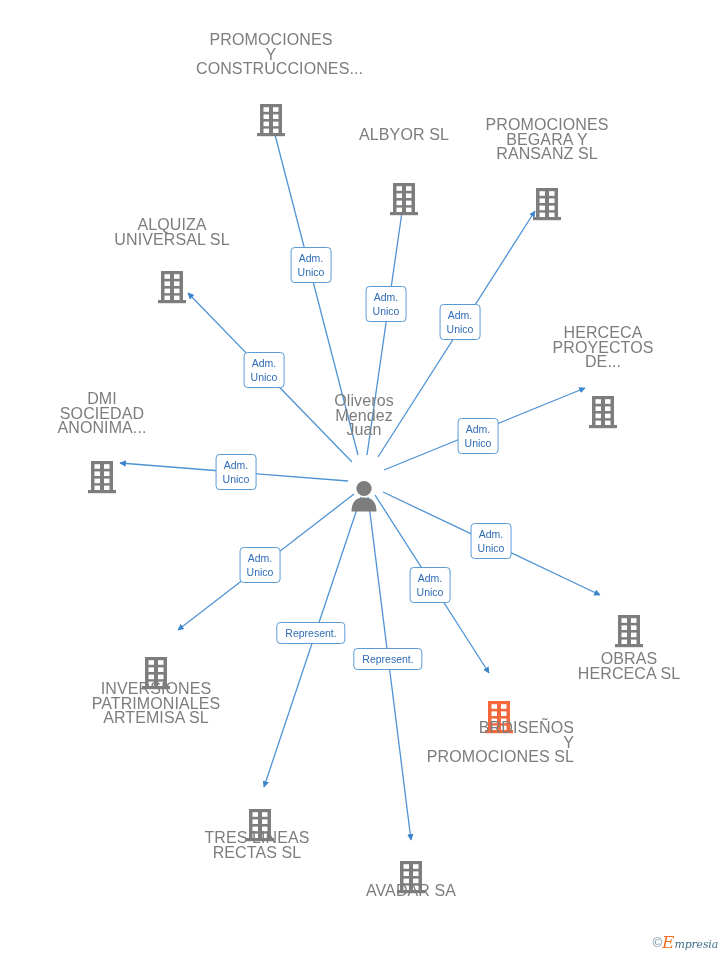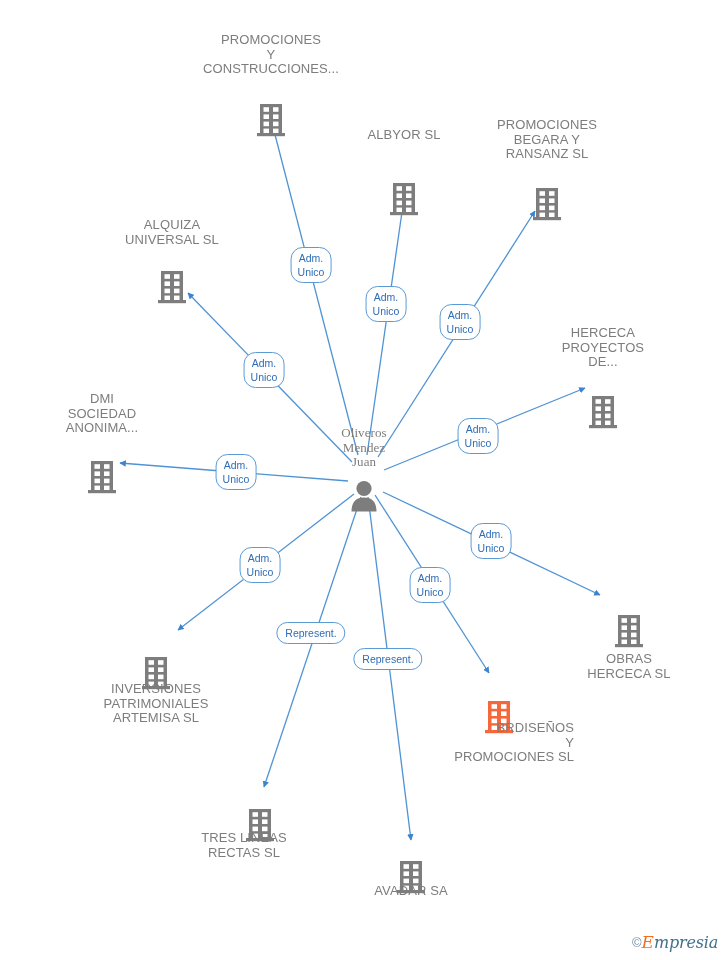--- a/index.html
+++ b/index.html
@@ -26,35 +26,35 @@
     height: 960px;
     pointer-events: none;
   }
   .node {
     position: absolute;
     transform: translate(-50%, 0);
     text-align: center;
     width: 150px;
   }
   .node-label {
-    font-size: 13px;
+    font-size: 16px;
     line-height: 14.5px;
     color: #7d7d7d;
     letter-spacing: 0.1px;
     white-space: pre-line;
   }
   .node-icon {
     display: block;
     margin: 0 auto;
   }
   .edge-label {
     position: absolute;
     transform: translate(-50%, -50%);
     border: 1.4px solid #5b9bd5;
-    border-radius: 12px;
+    border-radius: 4px;
     background: #ffffff;
     color: #2f6db5;
     font-size: 10.5px;
     line-height: 14px;
     text-align: center;
     padding: 3px 6px 3px 6px;
     white-space: pre-line;
     box-sizing: border-box;
   }
   .edge-label.one-line {
@@ -76,21 +76,21 @@
   #watermark .wm-e {
     color: #f07020;
     font-family: "DejaVu Serif", serif;
     font-style: italic;
     font-size: 17px;
   }
   #watermark .wm-rest {
     color: #41708a;
     font-family: "DejaVu Serif", serif;
     font-style: italic;
-    font-size: 16px;
+    font-size: 11px;
     letter-spacing: -0.2px;
   }
 </style>
 </head>
 <body>
 
 <div id="graph">
 
   <svg id="edge-layer" width="728" height="960" viewBox="0 0 728 960">
     <defs>
@@ -288,21 +288,21 @@
           <rect x="7.5" y="3.2" width="5.5" height="4.6" fill="#ffffff"></rect>
           <rect x="17" y="3.2" width="5.5" height="4.6" fill="#ffffff"></rect>
           <rect x="7.5" y="10.4" width="5.5" height="4.6" fill="#ffffff"></rect>
           <rect x="17" y="10.4" width="5.5" height="4.6" fill="#ffffff"></rect>
           <rect x="7.5" y="17.6" width="5.5" height="4.6" fill="#ffffff"></rect>
           <rect x="17" y="17.6" width="5.5" height="4.6" fill="#ffffff"></rect>
           <rect x="7.5" y="24.6" width="5.5" height="4.4" fill="#ffffff"></rect>
           <rect x="17" y="24.6" width="5.5" height="4.4" fill="#ffffff"></rect>
         </svg>
       </div>
-      <div class="node" style="left: 244px; top: 831px;">
+      <div class="node" style="left: 257px; top: 831px;">
         <div class="node-label">TRES LINEAS
 RECTAS SL</div>
       </div>
       <div class="node" style="left: 411px; top: 861px;">
         <svg class="node-icon" width="30" height="34" viewBox="0 0 30 34">
           <rect x="4" y="0" width="22" height="29" fill="#7d7d7d"></rect>
           <rect x="1" y="29" width="28" height="3.2" fill="#7d7d7d"></rect>
           <rect x="7.5" y="3.2" width="5.5" height="4.6" fill="#ffffff"></rect>
           <rect x="17" y="3.2" width="5.5" height="4.6" fill="#ffffff"></rect>
           <rect x="7.5" y="10.4" width="5.5" height="4.6" fill="#ffffff"></rect>
@@ -315,21 +315,21 @@
       </div>
       <div class="node" style="left: 411px; top: 884px;">
         <div class="node-label">AVADAR SA</div>
       </div>
       <div class="node" style="left: 364px; top: 480px;">
         <svg class="node-icon" width="34" height="32" viewBox="0 0 34 32">
           <circle cx="17" cy="8.5" r="7.6" fill="#7d7d7d"></circle>
           <path d="M17 17.5 C 8.5 17.5 4.5 22.5 4.5 31.5 L 29.5 31.5 C 29.5 22.5 25.5 17.5 17 17.5 Z" fill="#7d7d7d"></path>
         </svg>
       </div>
-      <div class="node" style="left: 364px; top: 426px; font-family: Liberation Serif, serif;">
+      <div class="node" style="left: 364px; top: 394px;">
         <div class="node-label">Oliveros
 Mendez
 Juan</div>
       </div>
     </div>
   <div id="edge-labels-group">
       <div class="edge-label" style="left: 311px; top: 265px;">Adm.
 Unico</div>
       <div class="edge-label" style="left: 386px; top: 304px;">Adm.
 Unico</div>

